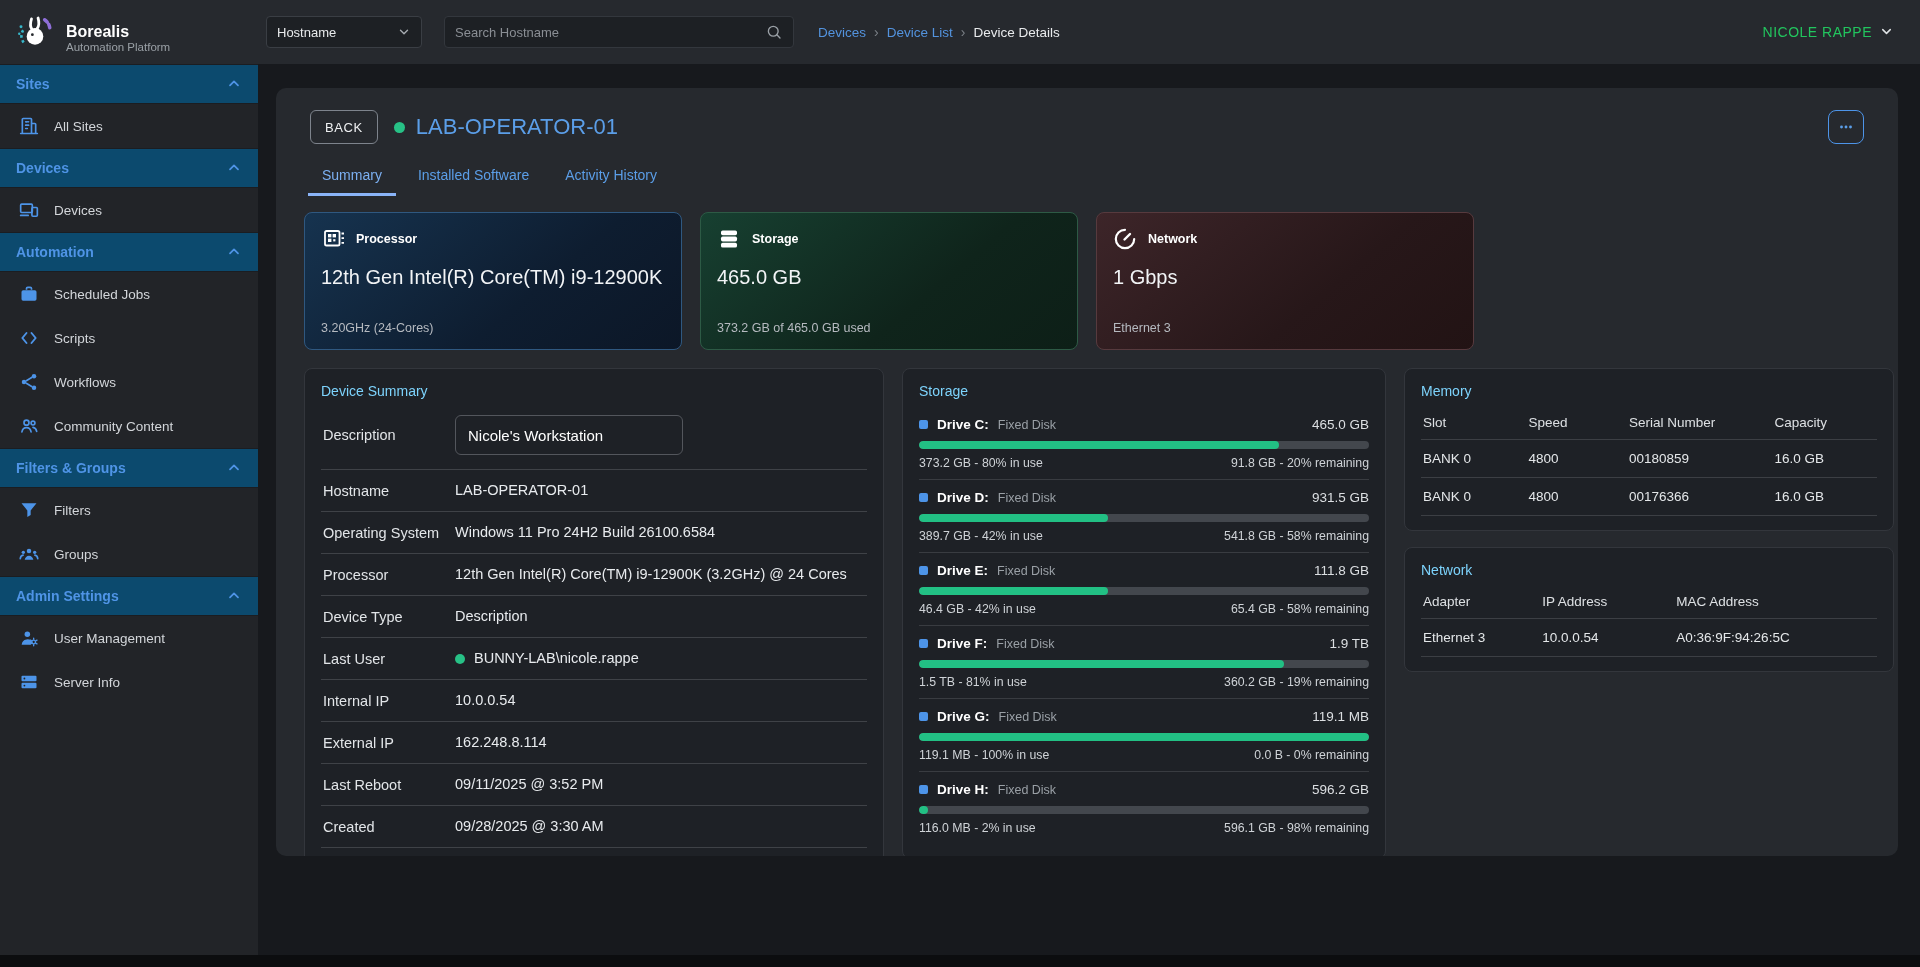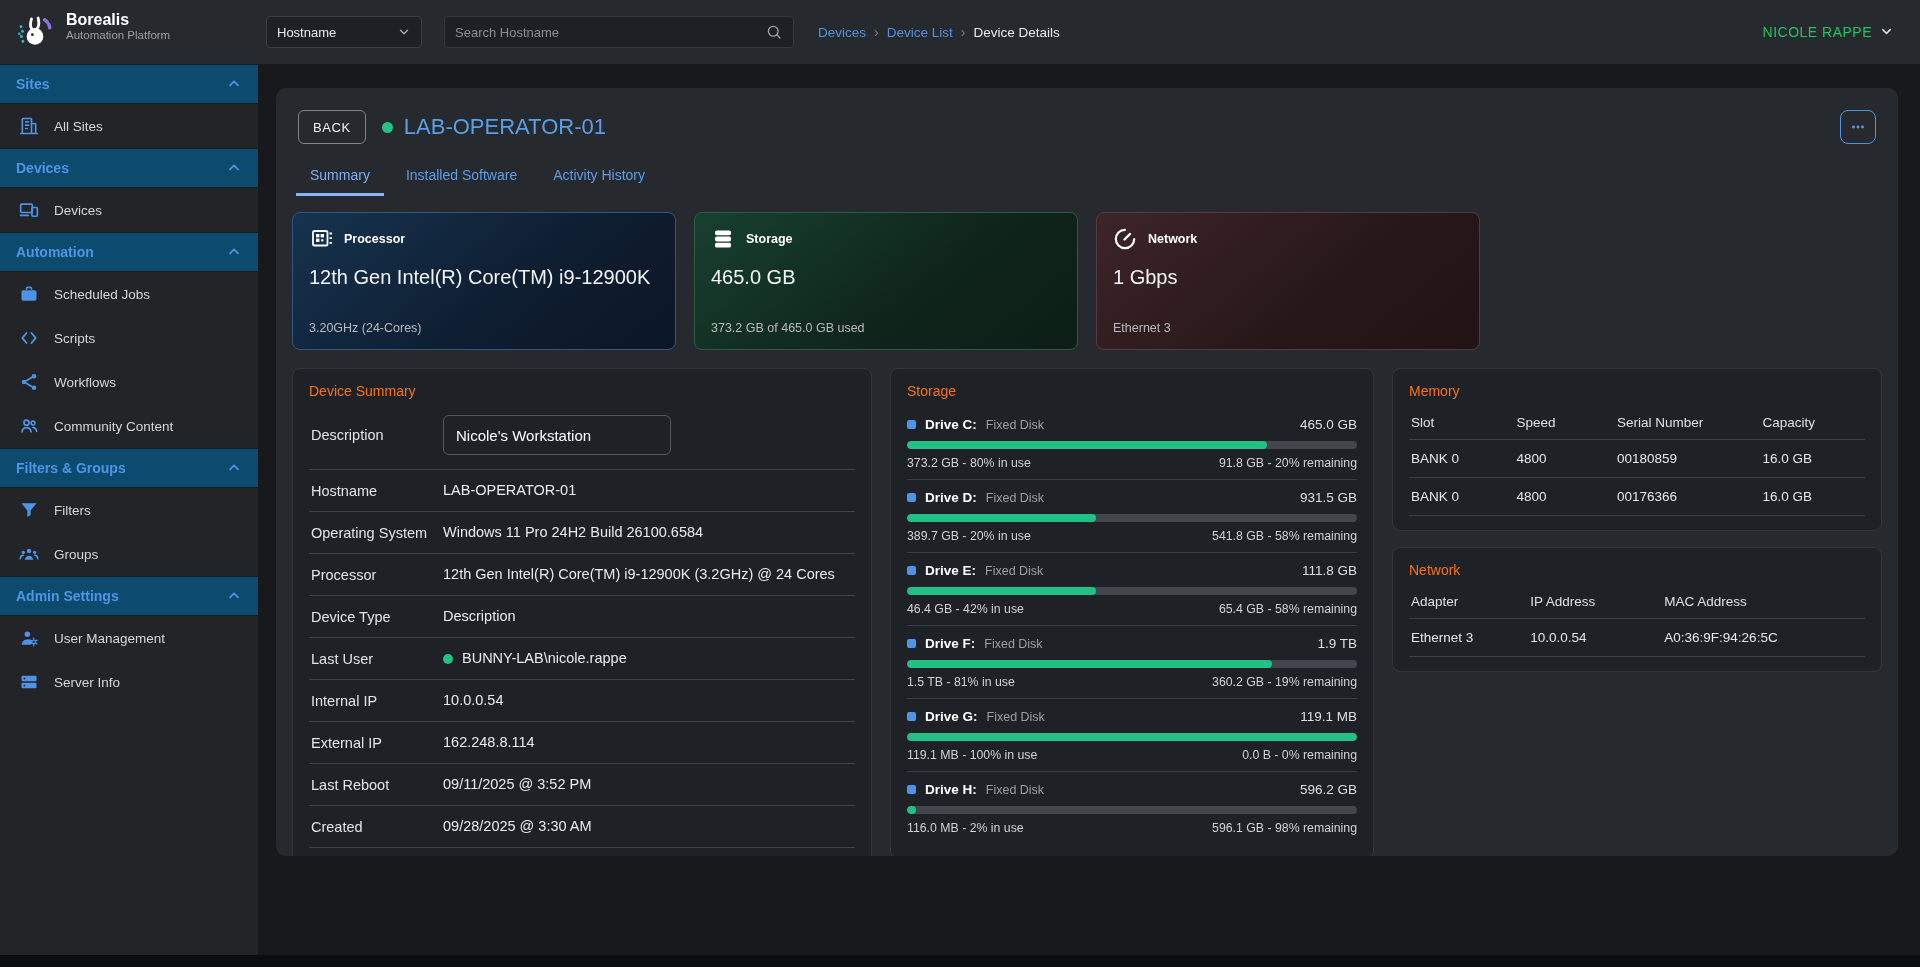--- a/index.html
+++ b/index.html
@@ -1,21 +1,21 @@
 <!DOCTYPE html>
 <html><head>
 <meta charset="utf-8">
 <style>
   *{box-sizing:border-box;margin:0;padding:0}
   html,body{width:1920px;height:967px;overflow:hidden}
   body{font-family:"Liberation Sans",sans-serif;background:#131518;position:relative;color:#e8eaec}
 
   
   .topbar{position:absolute;top:0;left:0;width:1920px;height:64px;background:#26292e;display:flex;align-items:center;padding-right:26px;z-index:3}
-  .brand{width:258px;display:flex;align-items:flex-start;gap:10px;padding-left:14px;flex:0 0 258px}
+  .brand{width:258px;display:flex;align-items:flex-end;gap:10px;padding-left:14px;flex:0 0 258px}
   .brand-name{font-size:16px;font-weight:bold;color:#fff;line-height:1.15}
   .brand-sub{font-size:11.5px;color:#9aa0a6}
   .select{margin-left:8px;width:156px;height:32px;background:#1d2024;border:1px solid #3a3e44;border-radius:4px;display:flex;align-items:center;padding:0 10px;font-size:13px;color:#e8eaec;cursor:pointer}
   .select .caret{margin-left:auto;color:#a7abb1;display:flex}
   .search{margin-left:22px;width:350px;height:32px;background:#1d2024;border:1px solid #33373d;border-radius:4px;display:flex;align-items:center;padding:0 10px}
   .search input{flex:1;background:transparent;border:none;outline:none;color:#e8eaec;font-size:13px;font-family:"Liberation Sans",sans-serif}
   .search input::placeholder{color:#8a8e94}
   .search .sicon{color:#9aa0a6;display:flex}
   .breadcrumb{margin-left:24px;display:flex;align-items:center;font-size:13.5px}
   .crumb{display:flex;align-items:center}
@@ -32,21 +32,21 @@
   .nav-section-header{display:flex;align-items:center;justify-content:space-between;padding:11px 16px;background:#0c4a6e;color:#4f94e6;font-weight:bold;font-size:14px;border-top:1px solid #1b1d21;border-bottom:1px solid #1b1d21;cursor:pointer}
   .nav-section-header .chev{display:flex;color:#4f94e6}
   .nav-item{display:flex;align-items:center;gap:15px;padding:12px 16px 12px 19px;color:#d3d6da;font-size:13.5px;cursor:pointer}
   .nav-icon{width:20px;height:20px;color:#4d94e8;display:flex;align-items:center;justify-content:center;flex:0 0 20px}
   .nav-icon svg{width:20px;height:20px}
 
   .bottom-strip{position:absolute;left:0;bottom:0;width:1920px;height:12px;background:#0c0d0f;z-index:4}
 
   
   .main{position:absolute;left:258px;top:64px;right:0;bottom:0;background:#17191d;overflow:hidden;z-index:1}
-  .content-panel{margin:24px 22px 0 18px;background:#26292e;border-radius:10px;padding:14px 16px;height:768px;overflow:hidden}
+  .content-panel{margin:24px 22px 0 18px;background:#26292e;border-radius:10px;padding:14px 28px;height:768px;overflow:hidden}
 
   .page-head{display:flex;align-items:center;gap:16px;padding:8px 6px 0}
   .back-btn{height:34px;padding:0 14px;border:1px solid #7d838c;border-radius:6px;background:transparent;color:#eef0f2;font-size:13px;letter-spacing:.6px;cursor:pointer;font-family:"Liberation Sans",sans-serif}
   .title{color:#5b9ee8;font-size:22px;display:flex;align-items:center;gap:11px}
   .title-dot{width:11px;height:11px;border-radius:50%;background:#27c186;flex:0 0 11px}
   .more-btn{margin-left:auto;width:36px;height:34px;border:1px solid #4d94e8;border-radius:8px;background:transparent;color:#5b9ee8;display:flex;align-items:center;justify-content:center;cursor:pointer}
 
   .tabs{display:flex;gap:8px;margin-top:14px;padding:0 4px}
   .tab{padding:9px 14px 10px;color:#5b9ee8;font-size:14px;border-bottom:3px solid transparent;cursor:pointer}
   .tab.active{border-bottom-color:#8ab4f8;color:#7cb0f2}
@@ -60,21 +60,21 @@
   .card-value{font-size:20px;color:#f2f4f6;margin-top:15px;white-space:nowrap}
   .card-sub{margin-top:auto;font-size:12.5px;color:#b6bac0}
   .card.blue{background:linear-gradient(140deg,#16334f 0%,#0e1d30 60%,#0c1727 100%);border:1px solid #2f5880}
   .card.purple{background:linear-gradient(140deg,#342749 0%,#221a31 60%,#1d1629 100%);border:1px solid #4a3a63}
   .card.green{background:linear-gradient(140deg,#174031 0%,#0f241b 60%,#0d1f17 100%);border:1px solid #2d5a45}
   .card.red{background:linear-gradient(140deg,#3d2529 0%,#271719 60%,#221314 100%);border:1px solid #573a3e}
 
   
   .panels{display:flex;gap:18px;margin-top:18px;align-items:flex-start}
   .panel{background:#1e2126;border:1px solid #33363c;border-radius:8px;padding:14px 16px}
-  .panel-title{color:#f97316;font-size:14px;margin-bottom:8px}
+  .panel-title{color:#7dd3fc;font-size:14px;margin-bottom:8px}
   .col-summary{flex:0 0 580px;width:580px}
   .col-storage{flex:0 0 484px;width:484px}
   .col-right{flex:0 0 490px;width:490px;display:flex;flex-direction:column;gap:16px}
   .col-right .panel{width:100%}
 
   
   .sum-row{display:grid;grid-template-columns:118px 1fr;gap:14px;padding:10px 2px;border-bottom:1px solid #3f4247;align-items:center;font-size:14.5px}
   .sum-label{color:#e2e5e8}
   .sum-value{color:#e8ebee;display:flex;align-items:center;gap:9px;line-height:1.45}
   .desc-input{display:none;width:228px;height:40px;background:transparent;border:1px solid #53565c;border-radius:6px;color:#fff;font-size:15px;padding:0 12px;font-family:"Liberation Sans",sans-serif;outline:none}
@@ -547,21 +547,21 @@
               <div class="drive-head">
                 <span class="drive-bullet"></span>
                 <span class="drive-name">Drive D:</span>
                 <span class="drive-type">Fixed Disk</span>
                 <span class="drive-size">931.5 GB</span>
               </div>
               <div class="bar">
                 <div class="fill" style="width: 42%;"></div>
               </div>
               <div class="drive-sub">
-                <span>389.7 GB - 20% in use</span>
+                <span>389.7 GB - 42% in use</span>
                 <span>541.8 GB - 58% remaining</span>
               </div>
             </div>
 
             <div class="drive">
               <div class="drive-head">
                 <span class="drive-bullet"></span>
                 <span class="drive-name">Drive E:</span>
                 <span class="drive-type">Fixed Disk</span>
                 <span class="drive-size">111.8 GB</span>

